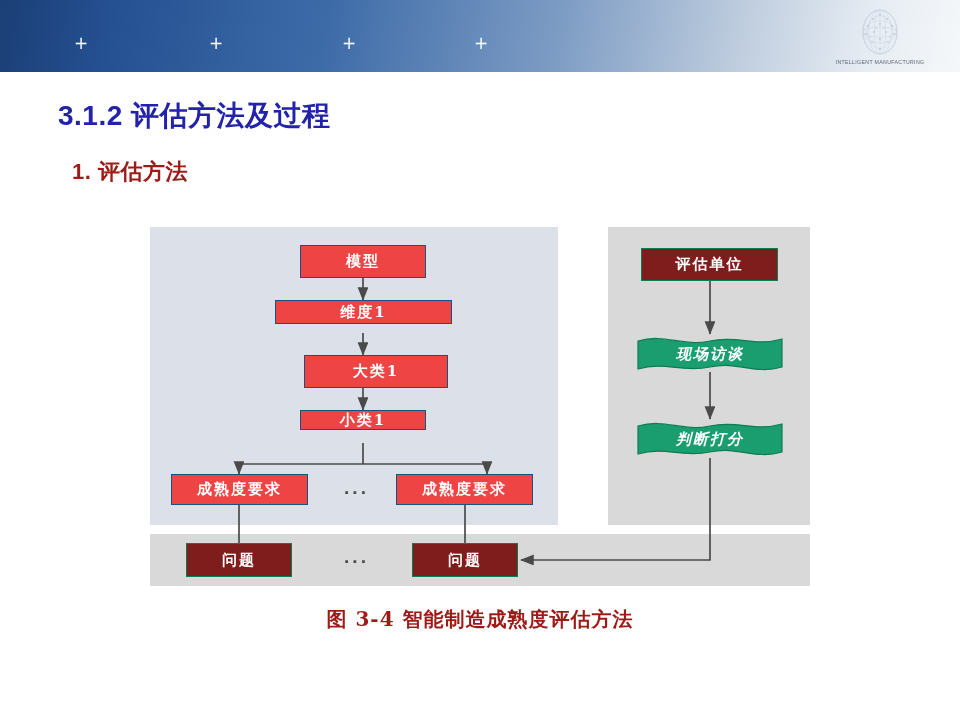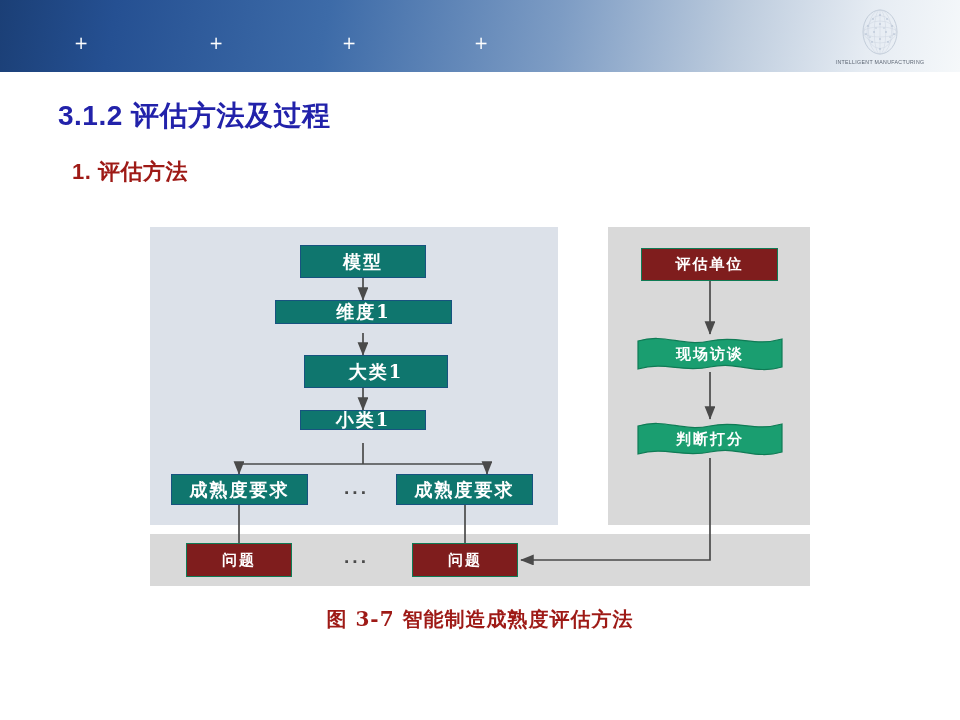--- a/index.html
+++ b/index.html
@@ -52,29 +52,29 @@
   }
   .panel-bottom{
     position:absolute;left:150px;top:534px;width:660px;height:52px;
     background:#d9d9d9;
   }
   .box{
     position:absolute;display:flex;align-items:center;justify-content:center;
     color:#ffffff;font-family:"DejaVu Serif","Liberation Serif",serif;
     font-weight:600;letter-spacing:2px;white-space:nowrap;box-sizing:border-box;
   }
-  .box-blue{background:#0f766e;border:1px solid #17537f;font-size:18px;}
+  .box-blue{background:#ef4444;border:1px solid #17537f;font-size:15px;}
   .box-green{background:#7f1d1d;border:1px solid #0f7b55;font-size:15px;}
   .wave{
     position:absolute;display:flex;align-items:center;justify-content:center;
     color:#ffffff;font-family:"DejaVu Serif","Liberation Serif",serif;
     font-weight:600;letter-spacing:2px;font-size:15px;white-space:nowrap;
   }
   .wave svg{position:absolute;left:0;top:0;}
-  .wave span{position:relative;z-index:2;}
+  .wave span{position:relative;z-index:2;font-style:italic;}
   .dots{
     position:absolute;color:#4a4a4a;font-size:19px;font-weight:bold;
     letter-spacing:2px;line-height:1;white-space:nowrap;
   }
   .caption{
     position:absolute;left:0;top:606px;width:960px;text-align:center;
     font-family:"DejaVu Serif","Liberation Serif",serif;
     font-size:20px;font-weight:bold;color:#9e1a16;letter-spacing:1px;
   }
   svg.edges{position:absolute;left:0;top:0;width:960px;height:720px;pointer-events:none;}
@@ -208,14 +208,14 @@
   <div class="box box-green" style="left:186px;top:543px;width:106px;height:34px;">
     <span>问题</span>
   </div>
 
   <div class="box box-green" style="left:412px;top:543px;width:106px;height:34px;">
     <span>问题</span>
   </div>
 
   <div class="dots" style="left:344px;top:552px;">···</div>
 
-  <div class="caption">图 3-7 智能制造成熟度评估方法</div>
+  <div class="caption">图 3-4 智能制造成熟度评估方法</div>
 </div>
 
 </body></html>

